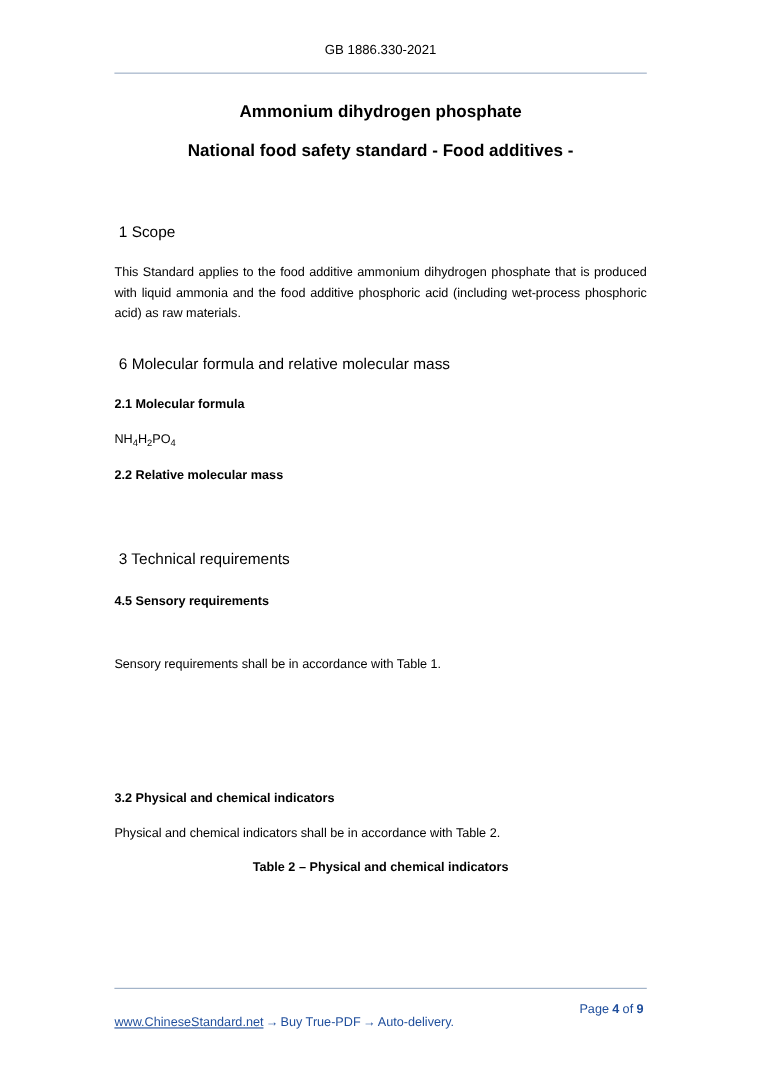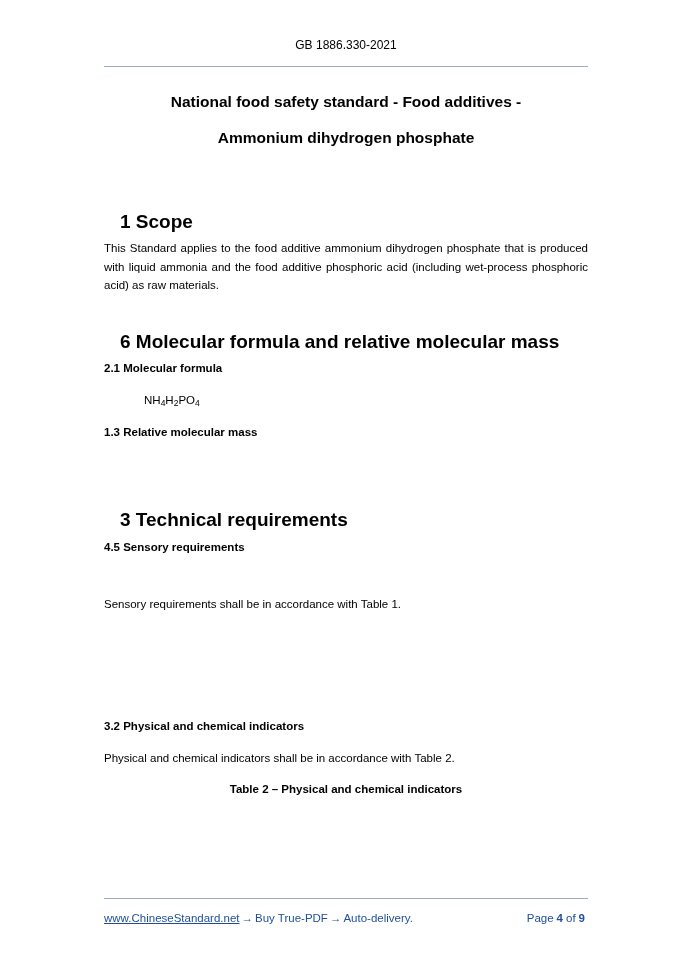--- a/index.html
+++ b/index.html
@@ -51,44 +51,43 @@
     color: #000;
     line-height: 36px;
   }
   
   .section {
     position: absolute;
     left: 104px;
     width: 484px;
   }
   h1.h-major {
-    font-size: 19px;
-    font-weight: bold;
-    margin: 16px;
+    font-size: 14px;
+    font-weight: normal;
+    margin: 4px;
     line-height: 20px;
   }
   h2.h-minor {
     font-size: 11.5px;
     font-weight: bold;
     margin: 0;
     line-height: 16px;
   }
   p.body-text {
     font-size: 11.5px;
     margin: 0;
     line-height: 18.5px;
     text-align: justify;
   }
   p.body-text.nojust {
     text-align: left;
   }
   .formula {
     font-size: 11.5px;
     line-height: 18px;
-    margin-left: 40px;
   }
   .formula sub {
     font-size: 8.5px;
     vertical-align: baseline;
     position: relative;
     bottom: -2px;
   }
   .table-caption {
     font-size: 11.5px;
     font-weight: bold;
@@ -108,21 +107,21 @@
     position: absolute;
     left: 104px;
     top: 912px;
     width: 484px;
     font-size: 11.5px;
     color: #1f4e9c;
   }
   .footer-left {
     position: absolute;
     left: 0;
-    top: 0;
+    top: 12px;
     white-space: nowrap;
     text-align: right;
   }
   .footer-left .site {
     color: #1f4e9c;
     text-decoration: underline;
   }
   .footer-left .arrow {
     color: #1f4e9c;
     padding: 0 2px;
@@ -143,22 +142,22 @@
 <body>
 
 <div class="page">
 
   <div class="doc-header">
     <span>GB 1886.330-2021</span>
   </div>
   <div class="header-rule"></div>
 
   <div class="title-block">
+    <div class="title-line">Ammonium dihydrogen phosphate</div>
     <div class="title-line">National food safety standard - Food additives -</div>
-    <div class="title-line">Ammonium dihydrogen phosphate</div>
   </div>
 
   <div class="section" style="top:196px;">
     <h1 class="h-major">1 Scope</h1>
   </div>
 
   <div class="section" style="top:239px;">
     <p class="body-text">This Standard applies to the food additive ammonium dihydrogen phosphate that is produced with liquid ammonia and the food additive phosphoric acid (including wet-process phosphoric acid) as raw materials.</p>
   </div>
 
@@ -168,21 +167,21 @@
 
   <div class="section" style="top:360px;">
     <h2 class="h-minor">2.1 Molecular formula</h2>
   </div>
 
   <div class="section" style="top:391px;">
     <div class="formula"><span>NH</span><sub>4</sub><span>H</span><sub>2</sub><span>PO</span><sub>4</sub></div>
   </div>
 
   <div class="section" style="top:424px;">
-    <h2 class="h-minor">1.3 Relative molecular mass</h2>
+    <h2 class="h-minor">2.2 Relative molecular mass</h2>
   </div>
 
 
   <div class="section" style="top:494px;">
     <h1 class="h-major">3 Technical requirements</h1>
   </div>
 
   <div class="section" style="top:539px;">
     <h2 class="h-minor">4.5 Sensory requirements</h2>
   </div>

